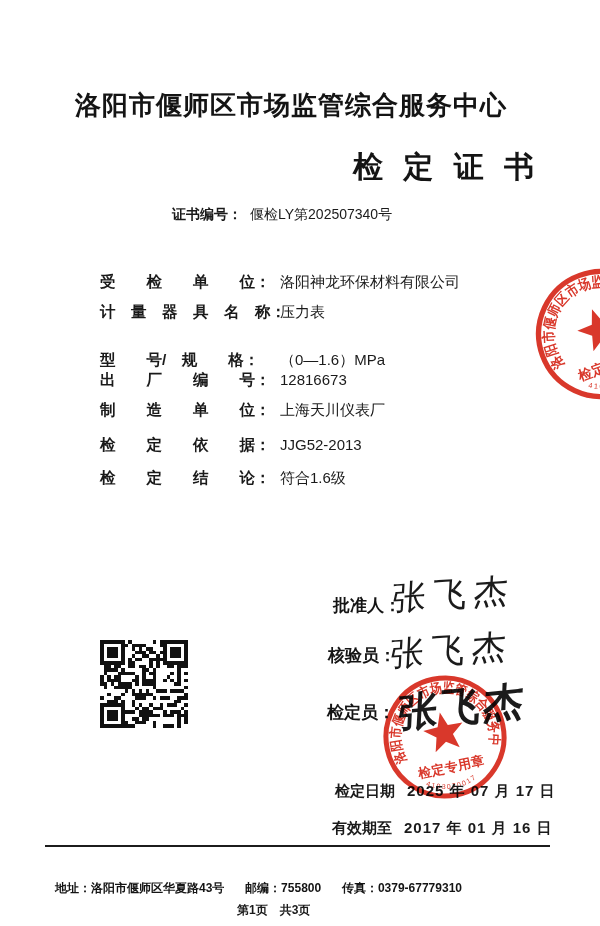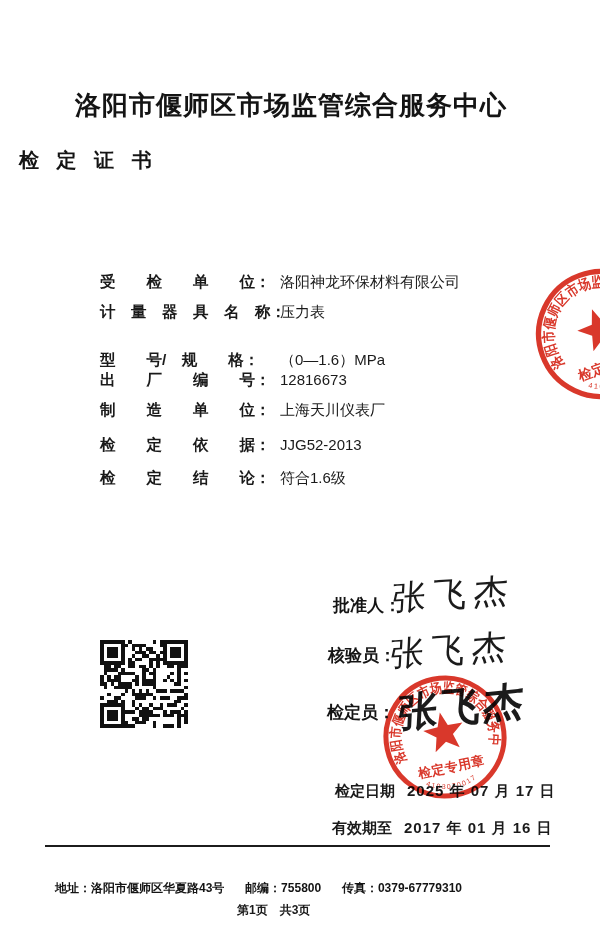--- a/index.html
+++ b/index.html
@@ -2,21 +2,21 @@
 <html><head>
 <meta charset="utf-8">
 <style>
   html,body{margin:0;padding:0;background:#fff;}
   .page{
     position:relative;width:600px;height:926px;background:#ffffff;overflow:hidden;
     font-family:"Liberation Sans","DejaVu Sans",sans-serif;color:#1a1a1a;
   }
   .abs{position:absolute;white-space:nowrap;}
   .org-title{top:88px;left:0;width:582px;text-align:center;font-size:26px;font-weight:bold;letter-spacing:1px;color:#141414;}
-  .doc-title{top:147px;left:0;width:540px;text-align:left;font-size:20px;font-weight:bold;letter-spacing:6px;color:#141414;padding-left:19px;}
+  .doc-title{top:147px;left:0;width:540px;text-align:right;font-size:30px;font-weight:bold;letter-spacing:6px;color:#141414;}
   .cert-no{top:206px;left:172px;font-size:14px;}
   .cert-no .lbl{font-weight:bold;margin-right:8px;}
   .field{left:88px;font-size:15px;margin-left:12px;}
   .field .flbl{display:inline-block;width:172px;font-weight:bold;font-size:15.5px;}
   .field .fval{margin-left:8px;}
   .sig-label{font-size:17px;font-weight:bold;color:#141414;}
   .signature{
     font-size:34px;color:#1b1b1b;letter-spacing:7px;
     transform:rotate(-4deg) skewX(-7deg);transform-origin:left center;
     mix-blend-mode:multiply;
@@ -34,20 +34,23 @@
   .stamp text{font-family:"Liberation Sans","DejaVu Sans",sans-serif;}
 </style>
 </head>
 <body>
 
 <div class="page">
 
   <div class="abs org-title">洛阳市偃师区市场监管综合服务中心</div>
   <div class="abs doc-title">检 定 证 书</div>
 
+  <div class="abs cert-no">
+    <span class="lbl">证书编号：</span><span>偃检LY第202507340号</span>
+  </div>
 
   <div class="abs field" style="top:272px">
     <span class="flbl">受　　检　　单　　位：</span><span class="fval">洛阳神龙环保材料有限公司</span>
   </div>
   <div class="abs field" style="top:302px">
     <span class="flbl">计　量　器　具　名　称：</span><span class="fval">压力表</span>
   </div>
   <div class="abs field" style="top:350px">
     <span class="flbl">型　　号/　规　　格：</span><span class="fval">（0—1.6）MPa</span>
   </div>

